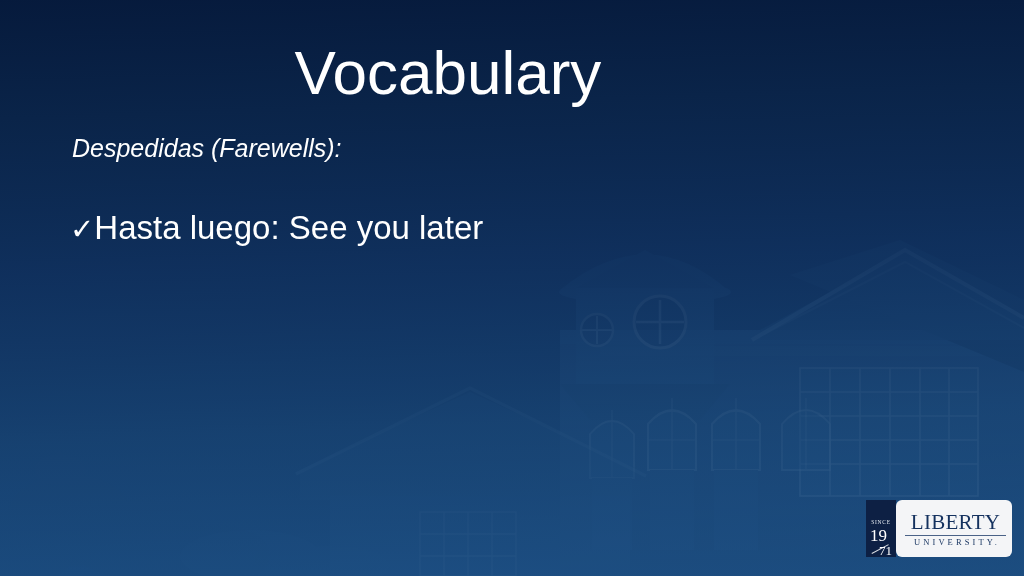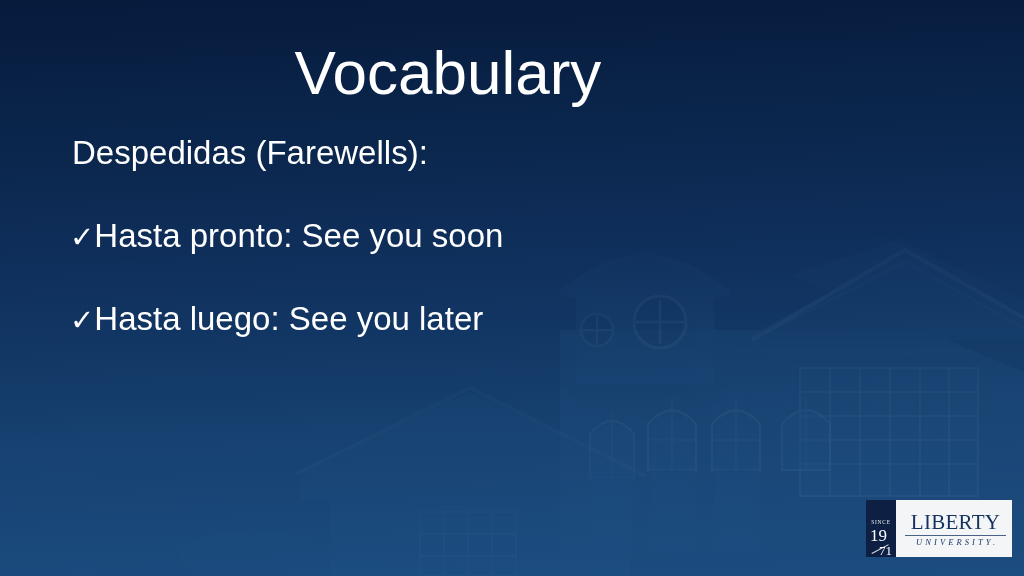--- a/index.html
+++ b/index.html
@@ -53,25 +53,26 @@
   }
 
   
   #body-text {
     position: absolute;
     left: 70px;
     top: 136px;
     width: 900px;
   }
   .lead {
-    font-size: 33px;
+    font-size: 25px;
     line-height: 1;
     color: #ffffff;
     margin: 0 0 4px 2px;
     white-space: nowrap;
+    font-style: italic;
   }
   .bullet {
     font-size: 33px;
     line-height: 1;
     color: #ffffff;
     margin: 0;
     white-space: nowrap;
     display: block;
   }
   .b1 { margin-top: 50px; }
@@ -149,20 +150,21 @@
     transform-origin: left bottom;
   }
   #logo-word {
     background: #f4f5f7;
     padding: 7px 6px 6px 9px;
     display: flex;
     flex-direction: column;
     justify-content: center;
     box-sizing: border-box;
     min-width: 116px;
+    border-radius: 6px;
   }
   #word-liberty {
     font-family: "Liberation Serif", serif;
     font-size: 21px;
     line-height: 1;
     color: #14315e;
     letter-spacing: 0.3px;
     text-align: center;
     font-weight: normal;
   }
@@ -172,21 +174,20 @@
     margin: 2px 0 2px 0;
   }
   #word-university {
     font-family: "Liberation Serif", serif;
     font-size: 8.5px;
     line-height: 1;
     color: #14315e;
     letter-spacing: 3.1px;
     text-align: center;
     text-indent: 3.1px;
-    font-style: italic;
   }
 </style>
 </head>
 <body>
 
 <div id="slide">
 
   <div id="bg-photo">
     <svg viewBox="0 0 1024 576" preserveAspectRatio="xMidYMid slice" aria-hidden="true">
       <defs>
@@ -305,21 +306,20 @@
 
   <div id="bg-wash"></div>
 
   <div id="title">Vocabulary</div>
 
   <div id="body-text">
 
     <p class="lead">Despedidas (Farewells):</p>
 
 
-    <p class="bullet b2"><span class="check">✓</span><span>Hasta pronto: See you soon</span></p>
 
     <p class="bullet b3"><span class="check">✓</span><span>Hasta luego: See you later</span></p>
 
 
   </div>
 
   <div id="logo">
     <div id="logo-crest">
       <div id="crest-since">SINCE</div>
       <div id="crest-year">

